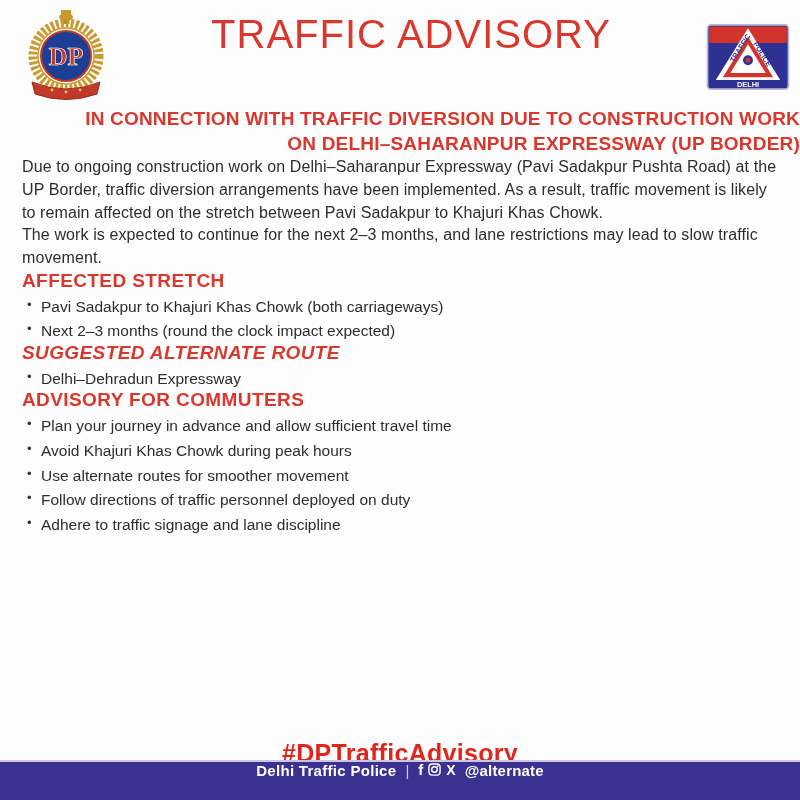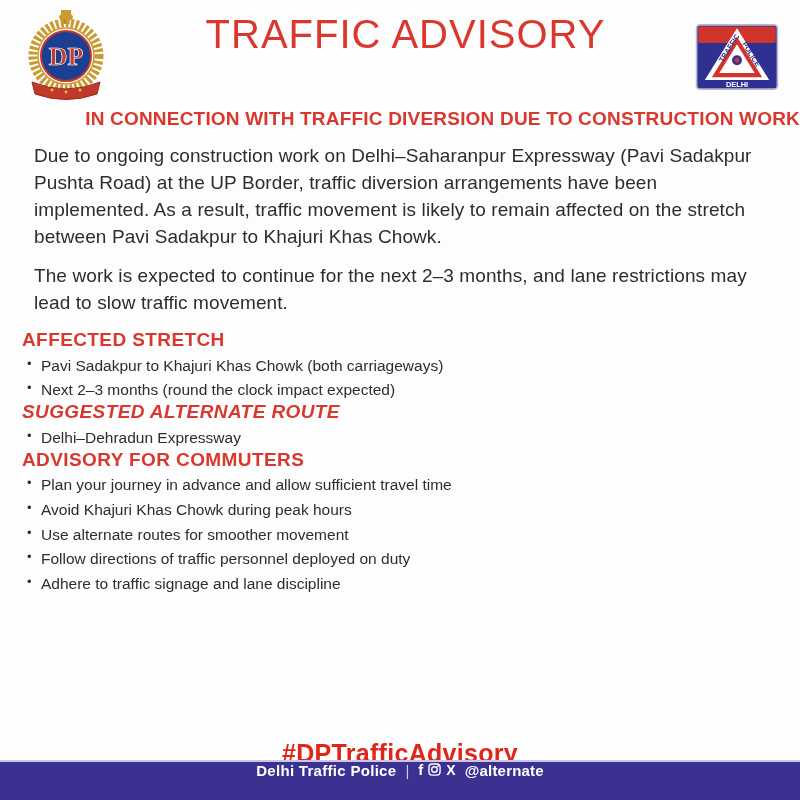--- a/index.html
+++ b/index.html
@@ -19,21 +19,21 @@
     position:relative;
     overflow:hidden;
   }
   .page{position:absolute;inset:0;}
 
   
   .header{
     display:flex;
     justify-content:center;
     align-items:flex-start;
-    padding:8px 21px 0 16px;
+    padding:8px 10px 0 16px;
     height:96px;
   }
   .logo-left{width:100px;flex:0 0 auto;}
   .logo-right{width:84px;flex:0 0 auto;margin-top:16px;}
   .title{
     flex:1;
     text-align:center;
     color:var(--red);
     font-weight:normal;
     font-size:40px;
@@ -48,24 +48,24 @@
     color:var(--red);
     font-weight:bold;
     font-size:19px;
     line-height:1.32;
     margin-top:10px;
     letter-spacing:0.2px;
   }
 
   .content{padding:0 22px;}
   p.body{
-    font-size:19px;
+    font-size:16px;
     line-height:1.42;
     color:var(--ink);
-    margin:12px;
+    margin:0;
     letter-spacing:0.1px;
   }
   .para1{margin-top:20px;}
   .para2{margin-top:16px;}
 
   h2.section{
     color:var(--red);
     font-size:19px;
     font-weight:bold;
     letter-spacing:0.4px;
@@ -168,20 +168,21 @@
         <text x="33" y="47" font-size="9" font-weight="bold" fill="#2e3192" transform="rotate(-58 33 47)">TRAFFIC</text>
         <text x="56" y="24" font-size="9" font-weight="bold" fill="#2e3192" transform="rotate(58 56 24)">POLICE</text>
         <rect x="26" y="69" width="48" height="8" fill="#2e3192"></rect>
         <text x="50" y="76" text-anchor="middle" font-size="9" font-weight="bold" fill="#ffffff">DELHI</text>
       </svg>
     </div>
   </div>
 
   <div class="subtitle">
     <div>IN CONNECTION WITH TRAFFIC DIVERSION DUE TO CONSTRUCTION WORK</div>
+    <div>ON DELHI–SAHARANPUR EXPRESSWAY (UP BORDER)</div>
   </div>
 
   <div class="content">
     <p class="body para1">Due to ongoing construction work on Delhi–Saharanpur Expressway (Pavi Sadakpur Pushta Road) at the UP Border, traffic diversion arrangements have been implemented. As a result, traffic movement is likely to remain affected on the stretch between Pavi Sadakpur to Khajuri Khas Chowk.</p>
     <p class="body para2">The work is expected to continue for the next 2–3 months, and lane restrictions may lead to slow traffic movement.</p>
 
     <h2 class="section sec-affected">AFFECTED STRETCH</h2>
     <ul class="bullets bullets-affected">
       <li>Pavi Sadakpur to Khajuri Khas Chowk (both carriageways)</li>
     </ul>

